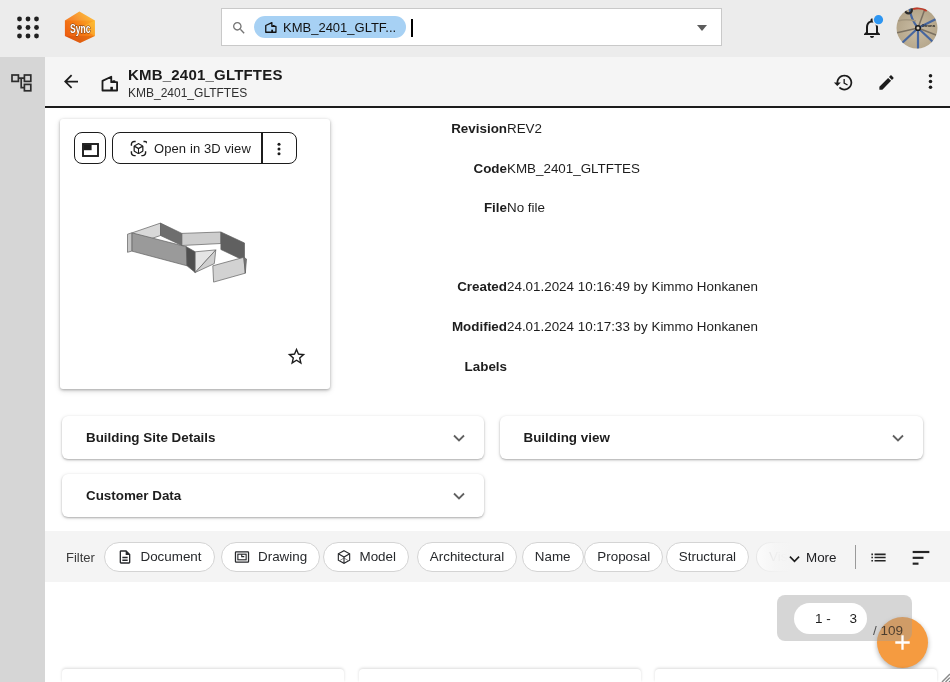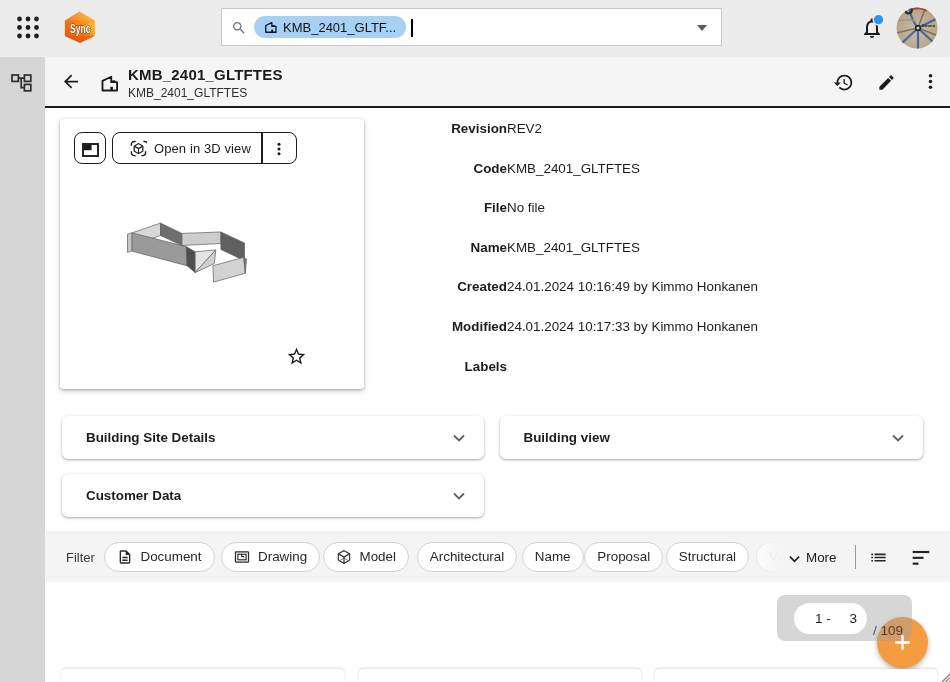--- a/index.html
+++ b/index.html
@@ -25,21 +25,21 @@
   
   #header { left:45px; top:57px; width:905px; height:51px; background:#f5f5f5;
     border-bottom:2px solid #1c1c1c; }
   #htitle { left:83px; top:9px; }
   #htitle .t1 { font-size:15px; font-weight:bold; color:#1b1b1b; letter-spacing:0.2px; }
   #htitle .t2 { font-size:12px; color:#2e2e2e; margin-top:2.5px; }
 
   
   #main { left:45px; top:108px; width:905px; height:423px; background:#fff; }
 
-  #card3d { left:15px; top:11px; width:304px; height:270px; background:#fff; border-radius:3px;
+  #card3d { left:15px; top:11px; width:270px; height:270px; background:#fff; border-radius:3px;
     box-shadow:0 1px 3px rgba(0,0,0,0.3), 0 2px 6px rgba(0,0,0,0.12); }
   .btn3 { border:1.7px solid #1c1c1c; border-radius:8px; background:#fff; }
   #sqbtn { left:14px; top:13px; width:32px; height:32px; }
   #splitbtn { left:52px; top:13px; width:185px; height:32px; display:flex; align-items:center; }
   #splitbtn .lbl { font-size:13px; color:#1c1c1c; font-weight:500; margin-left:7px; letter-spacing:0.1px; }
   #splitbtn .divv { position:absolute; right:33px; top:0; width:1.7px; height:100%; background:#1c1c1c; }
 
   .fieldrow { left:323px; font-size:13.4px; color:#1d1d1d; white-space:nowrap; }
   .fieldrow b { font-weight:bold; display:inline-block; width:139px;text-align:right; }
 
@@ -243,21 +243,20 @@
       </svg>
 
       <svg class="abs" style="left:226px;top:227px" width="21" height="21" viewBox="0 0 24 24">
         <path fill="#1c1c1c" d="M22 9.24l-7.19-.62L12 2 9.19 8.63 2 9.24l5.46 4.73L5.82 21 12 17.27 18.18 21l-1.63-7.03L22 9.24zM12 15.4l-3.76 2.27 1-4.28-3.32-2.88 4.38-.38L12 6.1l1.71 4.04 4.38.38-3.32 2.88 1 4.28L12 15.4z"></path>
       </svg>
     </div>
 
     <div class="fieldrow abs" style="top:13px"><b>Revision</b>REV2</div>
     <div class="fieldrow abs" style="top:52.5px"><b>Code</b>KMB_2401_GLTFTES</div>
     <div class="fieldrow abs" style="top:92px"><b>File</b>No file</div>
-    <div class="fieldrow abs" style="top:131.5px"><b>Name</b>KMB_2401_GLTFTES</div>
     <div class="fieldrow abs" style="top:171px"><b>Created</b>24.01.2024 10:16:49 by Kimmo Honkanen</div>
     <div class="fieldrow abs" style="top:210.5px"><b>Modified</b>24.01.2024 10:17:33 by Kimmo Honkanen</div>
     <div class="fieldrow abs" style="top:250.5px"><b>Labels</b></div>
 
     <div id="panel1" class="abs panel">
         <span class="pt">Building Site Details</span>
       <svg width="12" height="8" viewBox="0 0 12 8">
           <path d="M1 1.5 L6 6.5 L11 1.5" fill="none" stroke="#616161" stroke-width="1.8"></path>
         </svg>
     </div>

